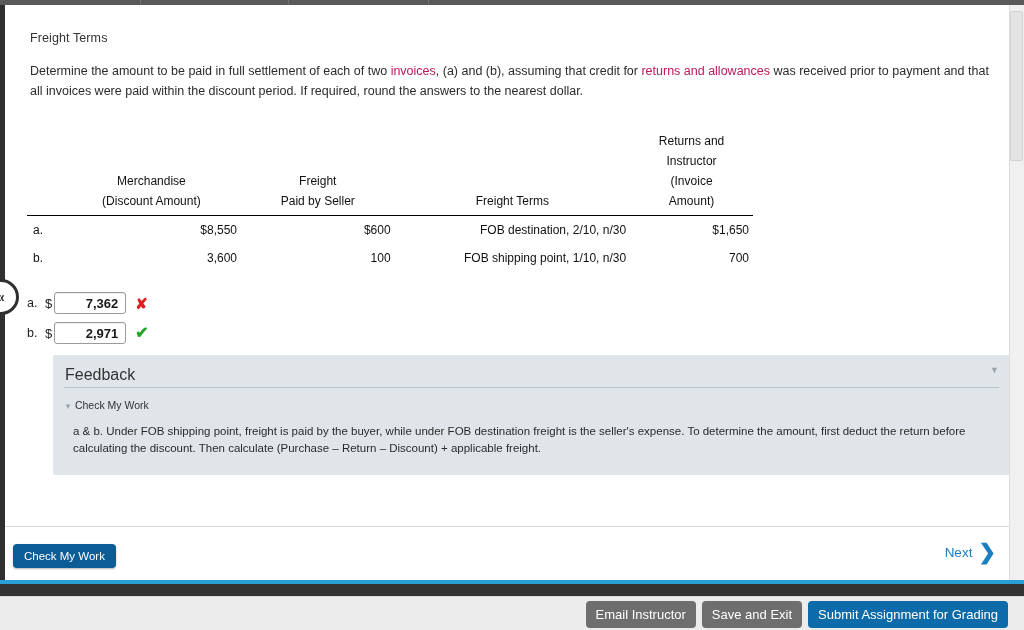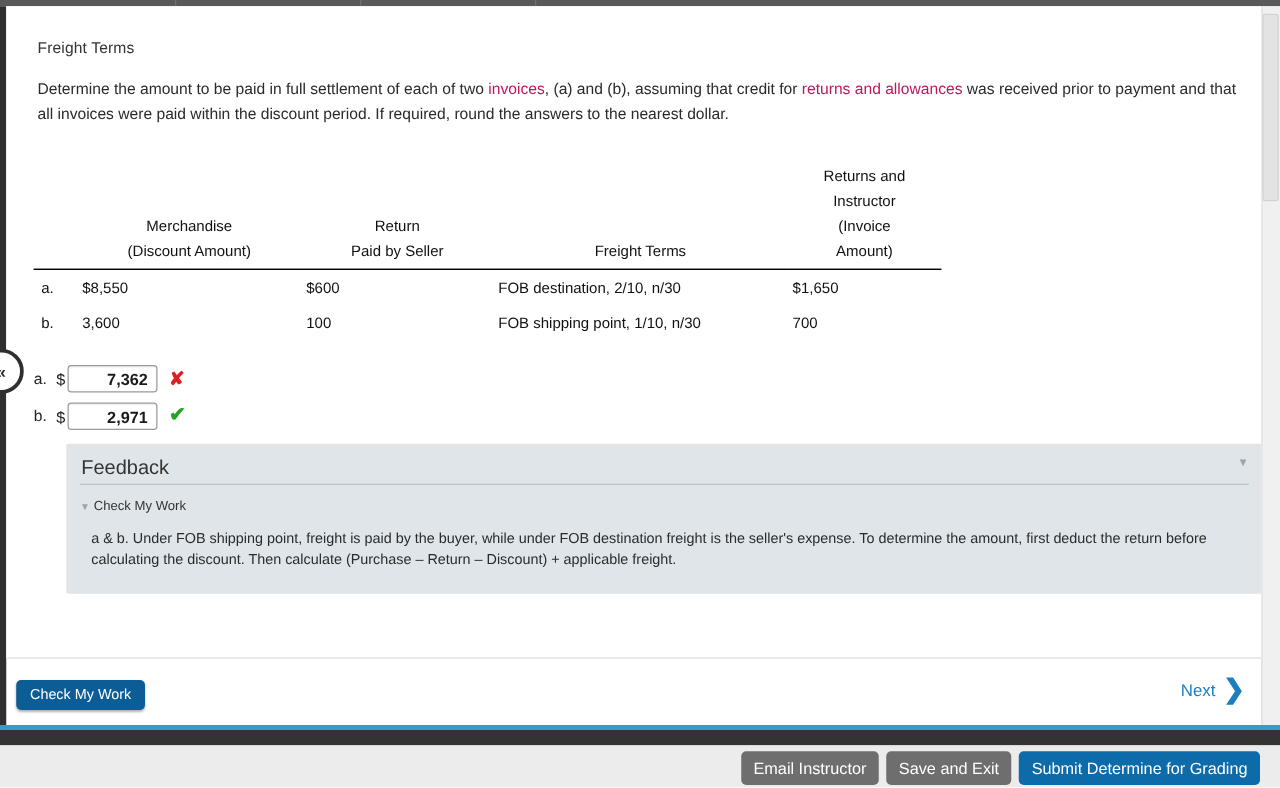--- a/index.html
+++ b/index.html
@@ -63,21 +63,21 @@
     position: absolute; left: 22px; top: 126px;
     width: 726px; border-collapse: collapse;
     font-size: 12px; color: #111;
   }
   .data-table th {
     font-weight: normal; vertical-align: bottom; padding: 0 4px 4px 4px;
     line-height: 20px; text-align: center; margin-top: 48px;
   }
   .data-table thead tr th { border-bottom: 1.5px solid #000; }
   .data-table td {
-    padding: 7px 4px; text-align: left; font-size: 12px;
+    padding: 7px 4px; text-align: right; font-size: 12px;
   }
   .col-lbl { width: 34px; text-align: left !important; }
   .col-merch { width: 175px; }
   .col-freight { width: 150px; }
   .col-terms { width: 230px; }
   .col-ret { width: 120px; }
   .data-table td.col-lbl { text-align: left; padding-left: 6px; }
 
   
   .answers { position: absolute; left: 22px; top: 284px; }
@@ -200,21 +200,21 @@
 
     <table class="data-table">
       <thead>
         <tr>
           <th class="col-lbl"></th>
           <th class="col-merch">
             <div>Merchandise</div>
             <div>(Discount Amount)</div>
           </th>
           <th class="col-freight">
-            <div>Return</div>
+            <div>Freight</div>
             <div>Paid by Seller</div>
           </th>
           <th class="col-terms">
             <div>Freight Terms</div>
           </th>
           <th class="col-ret">
             <div>Returns and</div>
             <div>Instructor</div>
             <div>(Invoice</div>
             <div>Amount)</div>
@@ -273,17 +273,17 @@
     <span>Next</span>
     <span class="next-chev">❯</span>
   </div>
 
   <div class="blue-line"></div>
   <div class="dark-bar"></div>
   <div class="footer">
     <div class="footer-btns">
       <button class="fbtn gray">Email Instructor</button>
       <button class="fbtn gray">Save and Exit</button>
-      <button class="fbtn blue">Submit Determine for Grading</button>
+      <button class="fbtn blue">Submit Assignment for Grading</button>
     </div>
   </div>
 
 </div>
 
 </body></html>

